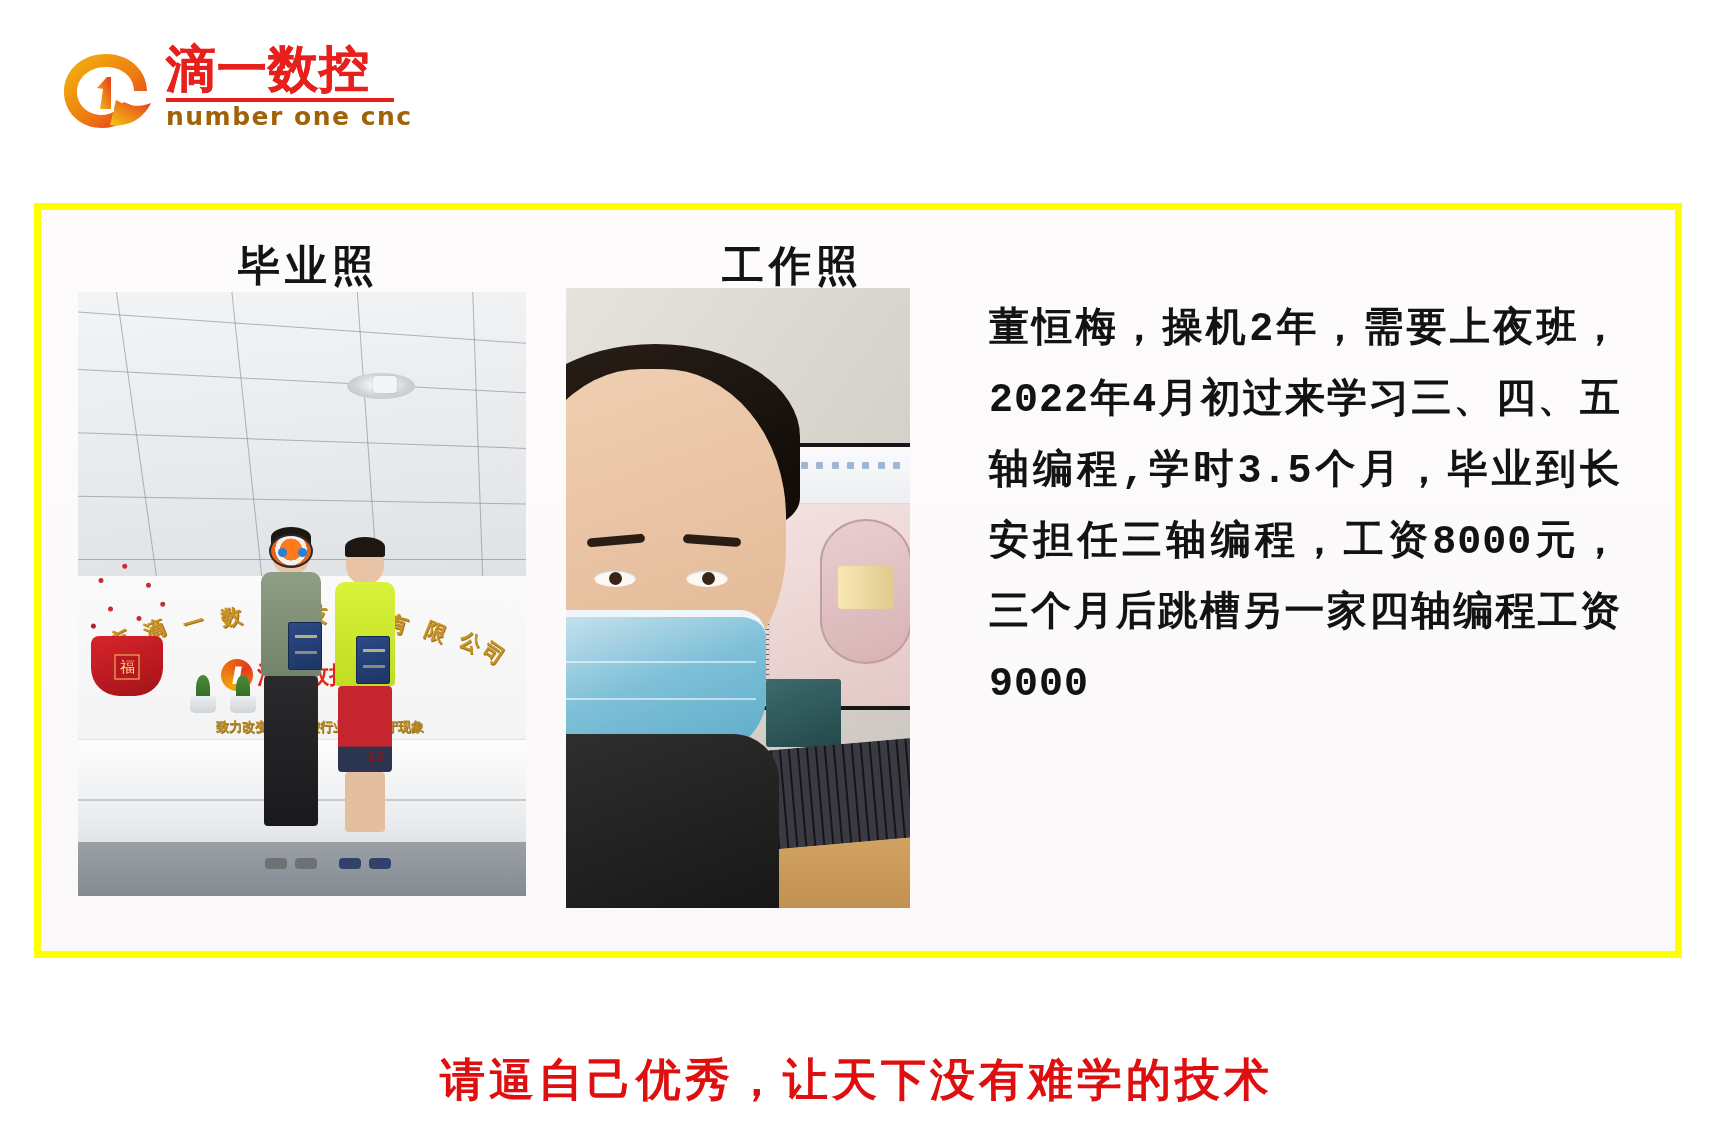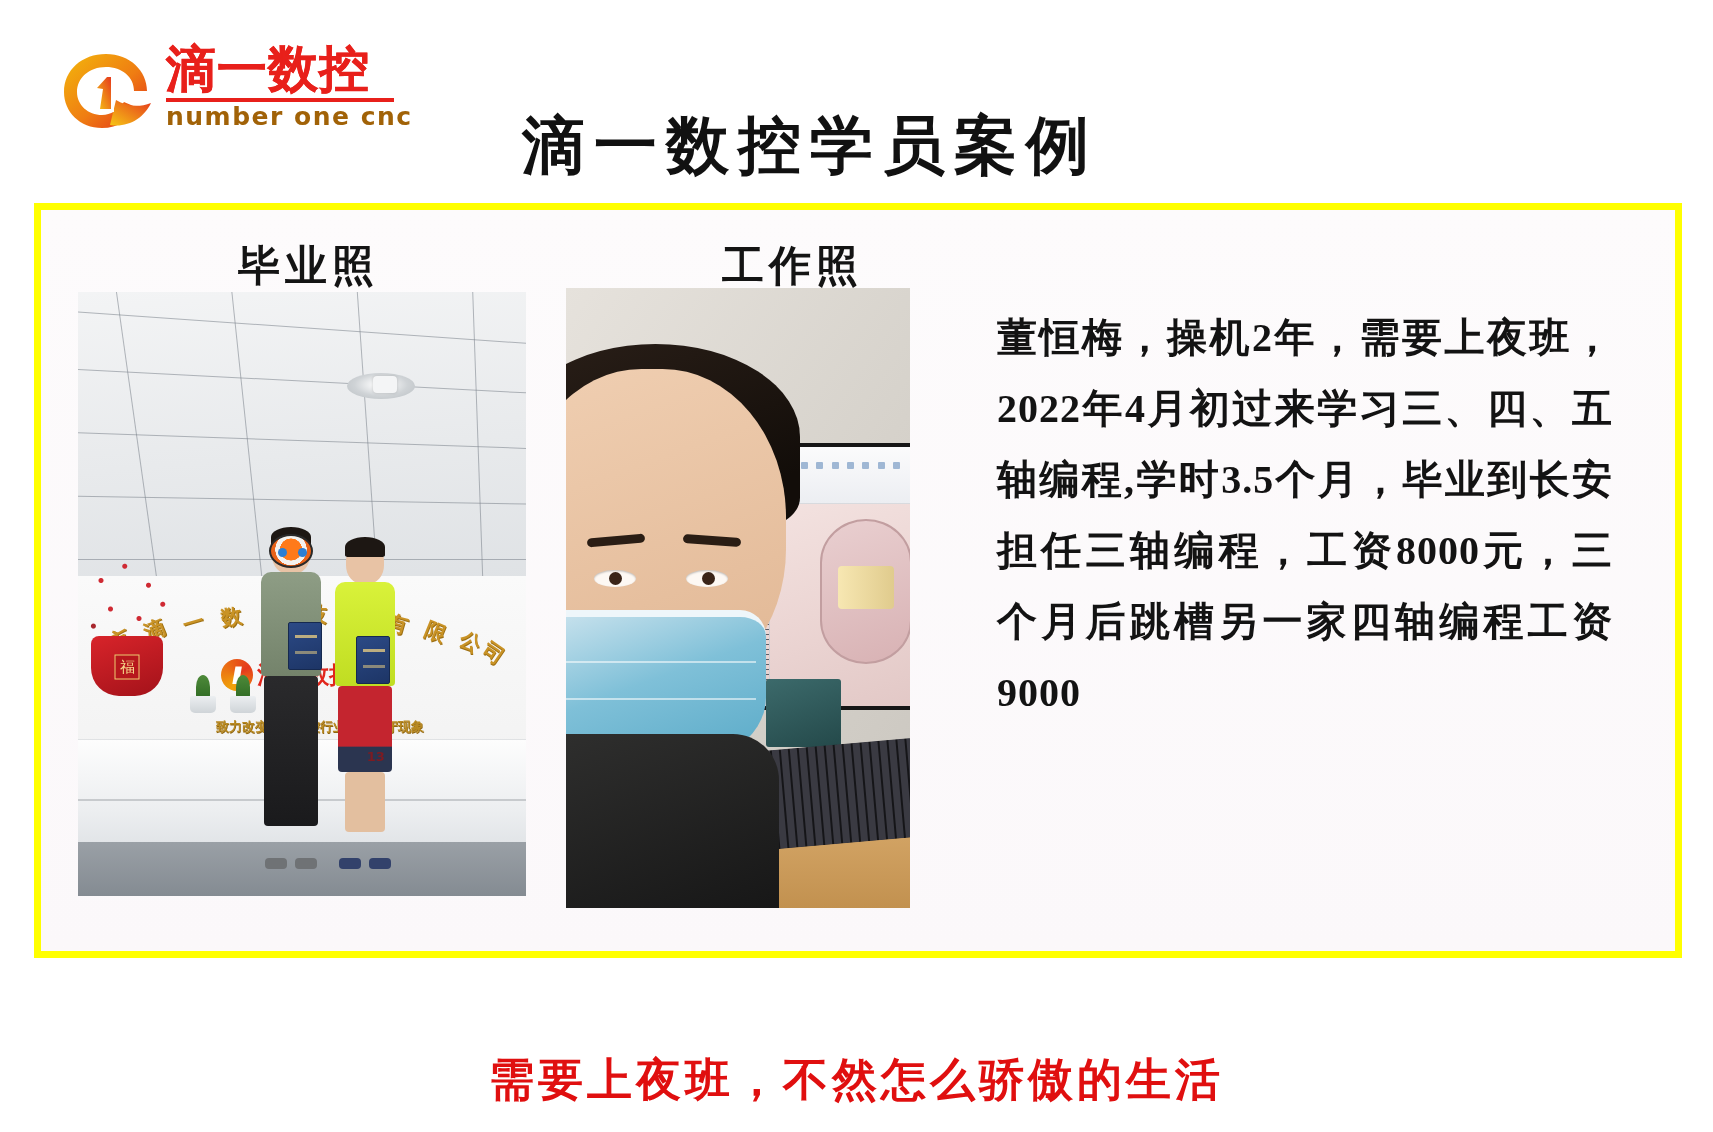--- a/index.html
+++ b/index.html
@@ -271,21 +271,21 @@
     background:linear-gradient(160deg,#3c6a6b,#24494a); border-radius:3px; }
 
   
   .story {
     position:absolute; left:985px; top:290px; width:640px;
     font-family:"Liberation Serif","DejaVu Serif",serif;
     font-size:40px; font-weight:bold; color:#131313;
     line-height:71px; letter-spacing:1px;
     text-align:justify;
   }
-  .story p { margin:12px; }
+  .story p { margin:4px;font-family:Liberation Mono, monospace; }
 
   
   .footer {
     position:absolute; left:0; top:1050px; width:1713px;
     text-align:center;
     font-family:"Liberation Serif","DejaVu Serif",serif;
     font-size:45px; font-weight:bold;
     color:#e00f0f; letter-spacing:4px;
     white-space:nowrap;
   }
@@ -313,21 +313,20 @@
       <path d="M48 24 L36 38 L44 39 L40 62 L56 62 L56 24 Z" fill="#ffffff" opacity=".95"></path>
       <path d="M49 27 L39 38 L45 39 L42 59 L53 59 L53 27 Z" fill="url(#gB)"></path>
     </svg>
     <div class="logo-text-wrap">
       <div class="logo-cn">滴一数控</div>
       <div class="logo-rule"></div>
       <div class="logo-en">number one cnc</div>
     </div>
   </div>
 
-  <div class="main-title">滴一数控学员案例</div>
 
   <div class="frame"></div>
 
   <div class="photo-label label-grad">毕业照</div>
   <div class="photo-label label-work">工作照</div>
 
   <div class="photo photo-grad">
     <div class="g-ceiling">
       <div class="tline" style="left:-8%;top:6%;width:130%;transform:rotate(4deg);"></div>
       <div class="tline" style="left:-8%;top:26%;width:130%;transform:rotate(3deg);"></div>
@@ -432,15 +431,15 @@
     <div class="w-eye l"></div>
     <div class="w-eye r"></div>
     <div class="w-mask"></div>
     <div class="w-body"></div>
   </div>
 
   <div class="story">
     <p>董恒梅，操机2年，需要上夜班，2022年4月初过来学习三、四、五轴编程,学时3.5个月，毕业到长安担任三轴编程，工资8000元，三个月后跳槽另一家四轴编程工资9000</p>
   </div>
 
-  <div class="footer">需要上夜班，不然怎么骄傲的生活</div>
+  <div class="footer">请逼自己优秀，让天下没有难学的技术</div>
 
 </div>
 
 </body></html>

